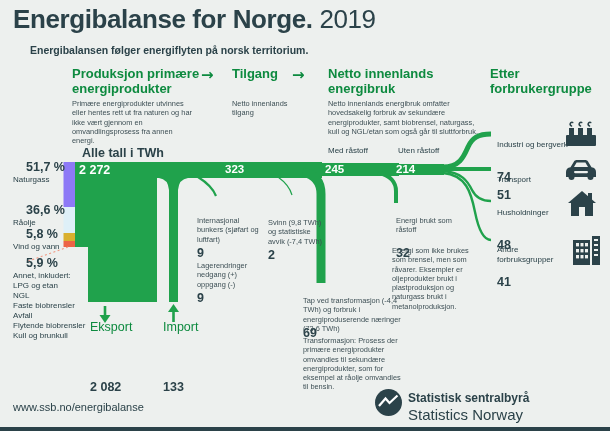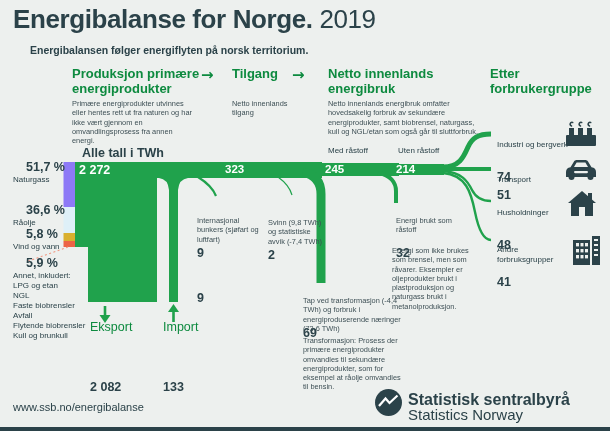--- a/index.html
+++ b/index.html
@@ -13,21 +13,21 @@
   .harrow{font-family:"DejaVu Sans",sans-serif;color:#0d8a3f;font-size:15px;font-weight:700;}
   .unit{left:82px;top:146px;font-size:12.5px;font-weight:700;}
   .flownum{color:#fff;font-weight:700;font-size:11.5px;white-space:nowrap;}
   .pct{font-size:12.5px;font-weight:700;white-space:nowrap;margin-left:13px;}
   .small{font-size:8px;line-height:1.22;color:#2b4249;}
   .tiny{font-size:7.4px;line-height:1.25;color:#3d4f55;}
   .num{font-size:12.5px;font-weight:700;margin-top:44px;}
   .greenlbl{color:#0d8a3f;font-weight:400;font-size:12.5px;}
   .medu{font-size:8px;color:#2b4249;}
   .url{left:13px;top:401px;font-size:11px;}
-  .brand{left:408px;top:391px;font-size:16px;font-weight:700;}
+  .brand{left:408px;top:391px;font-size:12px;font-weight:700;}
   .branden{left:408px;top:406px;font-size:15px;}
   .strip{left:0;bottom:0;width:610px;height:4px;background:#2b4249;}
   svg{display:block;}
 </style>
 </head>
 <body>
 
 <div class="canvas">
 
   <svg class="abs" style="left:0;top:0" width="610" height="431" viewBox="0 0 610 431">
@@ -113,20 +113,21 @@
   <div class="abs small" style="left:13px;top:331px">Kull og brunkull</div>
 
   <div class="abs greenlbl" style="left:90px;top:320px">Eksport</div>
   <div class="abs num" style="left:90px;top:336px">2 082</div>
   <div class="abs greenlbl" style="left:163px;top:320px">Import</div>
   <div class="abs num" style="left:163px;top:336px">133</div>
 
   <div class="abs num" style="left:197px;top:202px">9</div>
   <div class="abs tiny" style="left:197px;top:216px;width:64px">Internasjonal bunkers (sjøfart og luftfart)</div>
   <div class="abs num" style="left:197px;top:247px">9</div>
+  <div class="abs tiny" style="left:197px;top:261px;width:64px">Lagerendringer nedgang (+) oppgang (-)</div>
   <div class="abs num" style="left:268px;top:204px">2</div>
   <div class="abs tiny" style="left:268px;top:218px;width:56px">Svinn (9,8 TWh) og statistiske avvik (-7,4 TWh)</div>
   <div class="abs num" style="left:303px;top:282px">69</div>
   <div class="abs tiny" style="left:303px;top:296px;width:104px">Tap ved transformasjon (-4,4 TWh) og forbruk i energiproduserende næringer (73,6 TWh)</div>
   <div class="abs tiny" style="left:303px;top:336px;width:104px">Transformasjon: Prosess der primære energiprodukter omvandles til sekundære energiprodukter, som for eksempel at råolje omvandles til bensin.</div>
   <div class="abs num" style="left:396px;top:202px">32</div>
   <div class="abs tiny" style="left:392px;top:246px;width:80px">Energi som ikke brukes som brensel, men som råvarer. Eksempler er oljeprodukter brukt i plastproduksjon og naturgass brukt i metanolproduksjon.</div>
   <div class="abs tiny" style="left:396px;top:216px;width:72px">Energi brukt som råstoff</div>
 
   <div class="abs num" style="left:497px;top:126px">74</div>

